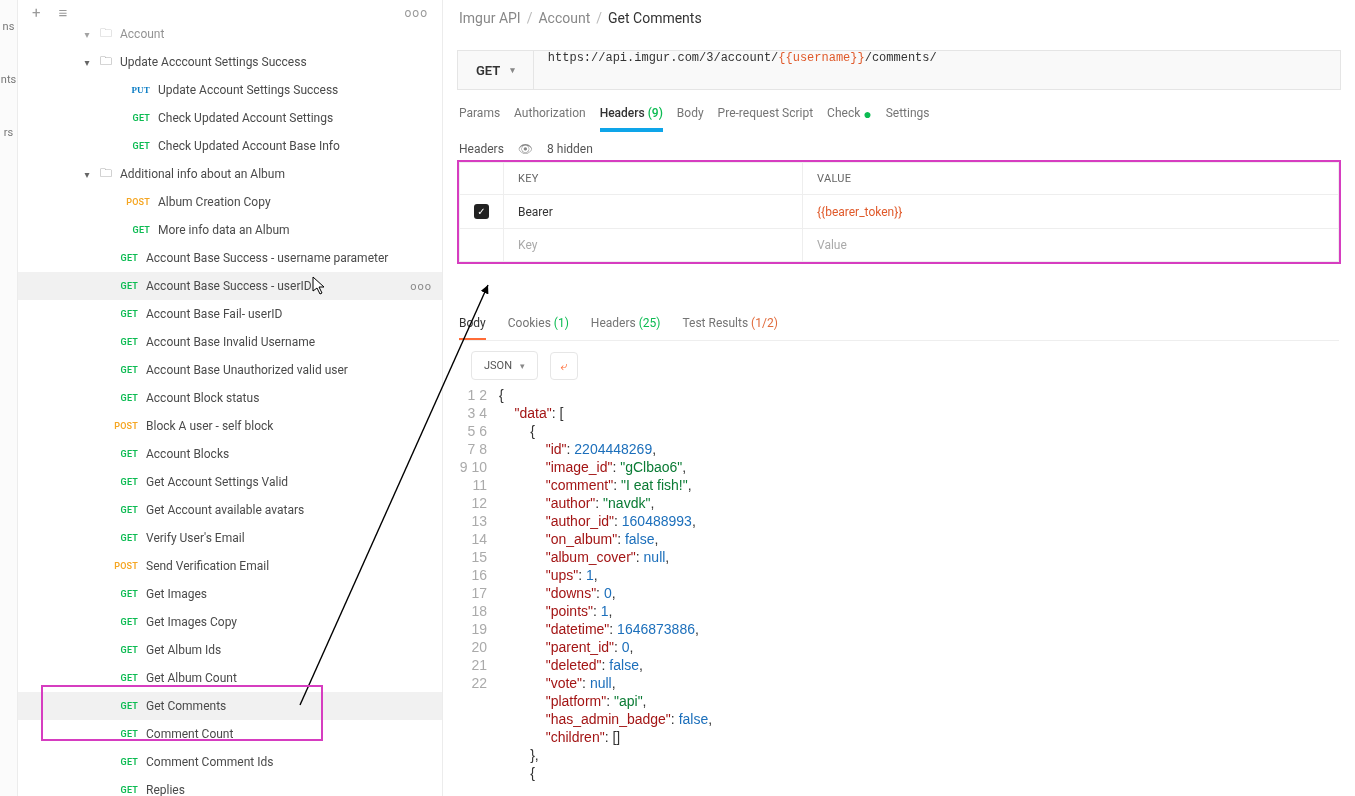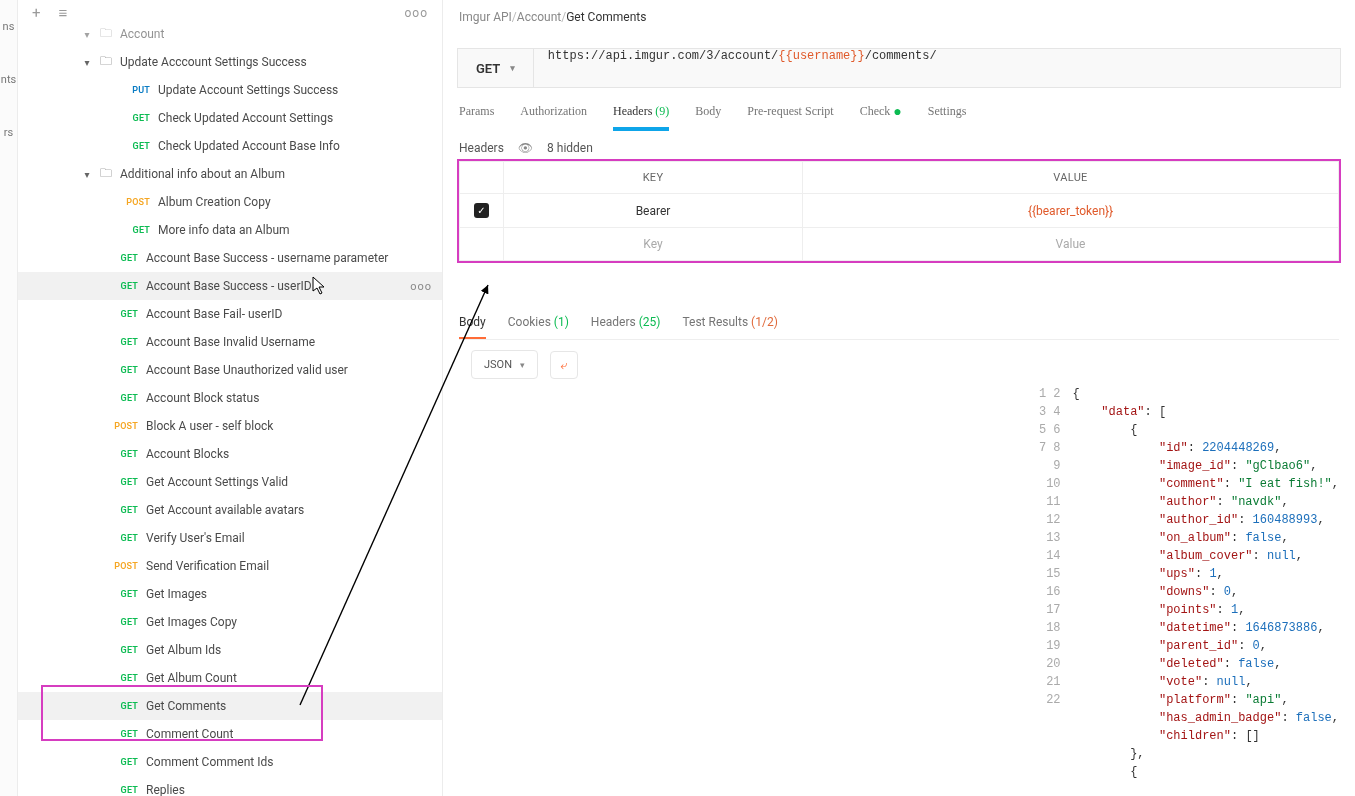--- a/index.html
+++ b/index.html
@@ -46,60 +46,60 @@
     white-space: nowrap;
   }
   .tree-row.selected { background: #f1f1f1; }
   .chevron { width: 14px; text-align: center; color: #666; margin-right: 6px; font-size: 10px;}
   .folder-icon { width: 14px; margin-right: 6px; color: #666; }
   .method {
     font-size: 9px; font-weight: 600; width: 28px; text-align: right;
     margin-right: 8px; letter-spacing: 0.2px;
   }
   .GET   { color: #0cbb52; }
-  .PUT   { color: #0a7cc4; }
+  .PUT   { color: #0a7cc4; font-family: Liberation Serif, serif; }
   .POST  { color: #f5a623; }
   .row-label { color: #4a4a4a; }
   .tree-row .row-dots { margin-left: auto; color: #888; font-size: 11px; letter-spacing: 1px; visibility: hidden;}
   .tree-row:hover .row-dots, .tree-row.selected .row-dots { visibility: visible; }
   .cursor-icon { position: absolute; left: 312px; top: 276px; pointer-events: none; font-size: 16px; color:#000; }
 
   
   .main { flex: 1; display: flex; flex-direction: column; padding-top: 4px; }
-  .breadcrumb { display: flex; padding: 6px 16px; font-size: 12px; color: #888; }
+  .breadcrumb { display: flex; gap: 6px; padding: 6px 16px; font-size: 14px; color: #888; }
   .breadcrumb .sep { color: #bbb; }
   .breadcrumb .last { color: #333; }
   .url-bar { display: flex; margin: 18px 14px 0 14px; border: 1px solid #e5e5e5; background: #f9f9f9; height: 40px; }
   .method-select {
     display: flex; align-items: center; gap: 10px; padding: 0 18px;
     font-weight: 600; font-size: 13px; color: #333; border-right: 1px solid #e5e5e5;
     cursor: pointer;
   }
   .method-select .caret { font-size: 9px; color: #888; }
   .url-input {
     flex: 1; border: none; background: transparent; padding: 0 14px;
     font-size: 12px; color: #333; outline: none; font-family: Liberation Mono, monospace;
   }
   .url-var { color: #e05a2b; }
 
-  .req-tabs { display: flex; gap: 26px; padding: 16px 16px 0 16px; font-size: 12px; color: #757575; font-family: Liberation Serif, serif; }
+  .req-tabs { display: flex; gap: 14px; padding: 16px 16px 0 16px; font-size: 12px; color: #757575; }
   .req-tab { cursor: pointer; padding-bottom: 8px; }
   .req-tab.active { color: #333; border-bottom: 4px solid #0ea5e9; font-weight: 500; }
   .req-tab .count { color: #0cbb52; }
   .req-tab .dot { color: #0cbb52; font-size: 14px; vertical-align: middle; }
 
   .subhead { display: flex; align-items: center; gap: 14px; padding: 10px 16px 4px 16px; color: #555; font-size: 12px; }
   .subhead .eye { color: #888; }
 
   .headers-table-wrap {
     margin: 0 14px; border: 2px solid #d63dc0; position: relative;
   }
   .headers-table { width: 100%; border-collapse: collapse; font-size: 12px; }
   .headers-table th, .headers-table td {
-    border: 1px solid #eee; padding: 9px 14px; text-align: center; font-weight: 400;
+    border: 1px solid #eee; padding: 9px 14px; text-align: left; font-weight: 400;
   }
   .headers-table th { color: #666; background: #fff; font-size: 11px; letter-spacing: 0.3px; }
   .headers-table td.checkbox-cell { width: 36px; text-align: center; }
   .chk { width: 15px; height: 15px; background: #222; border-radius: 3px; display: inline-flex; align-items:center; justify-content:center; color:#fff; font-size:10px;}
   .token-var { color: #e05a2b; }
   .placeholder { color: #aaa; }
 
   
   .arrow-svg { position: absolute; left: 270px; top: 255px; pointer-events: none; }
 
@@ -110,21 +110,21 @@
   .resp-tab .ct-green { color: #0cbb52; }
   .resp-tab .ct-orange { color: #e06a3b; text-align: right; }
 
   .view-bar { display: flex; align-items: center; gap: 0; margin: 10px 16px 0 16px; }
   .view-seg { display: inline-flex; border: 1px solid #e6e6e6; border-radius: 4px; overflow: hidden; }
   .view-btn { padding: 8px 16px; font-size: 12px; color: #666; cursor: pointer; background: #fff; }
   .view-btn.active { background: #f0f0f0; color: #333; }
   .json-select { margin-left: 12px; border: 1px solid #e6e6e6; border-radius: 4px; padding: 7px 12px; font-size: 11px; color:#555; cursor:pointer; display:flex; align-items:center; gap:8px;}
   .wrap-btn { margin-left: 12px; border: 1px solid #e6e6e6; border-radius: 4px; padding: 6px 10px; color:#ff6c37; cursor:pointer; }
 
-  .code-area { display: flex; margin: 6px 16px 0 16px; font-family: Liberation Mono, monospace; font-size: 12px; line-height: 18px; justify-content: flex-end; }
+  .code-area { display: flex; margin: 6px 16px 0 16px; font-family: Liberation Sans, sans-serif; font-size: 14px; line-height: 18px; }
   .gutter { width: 40px; text-align: right; color: #aaa; padding-right: 12px; user-select: none; }
   .code { white-space: pre; color: #333; }
   .json-key   { color: #a31515; }
   .json-str   { color: #0a7b34; }
   .json-num   { color: #1c6fbb; }
   .json-bool  { color: #1c6fbb; }
   .json-null  { color: #1c6fbb; }
   .punct      { color: #333; }
 
   

